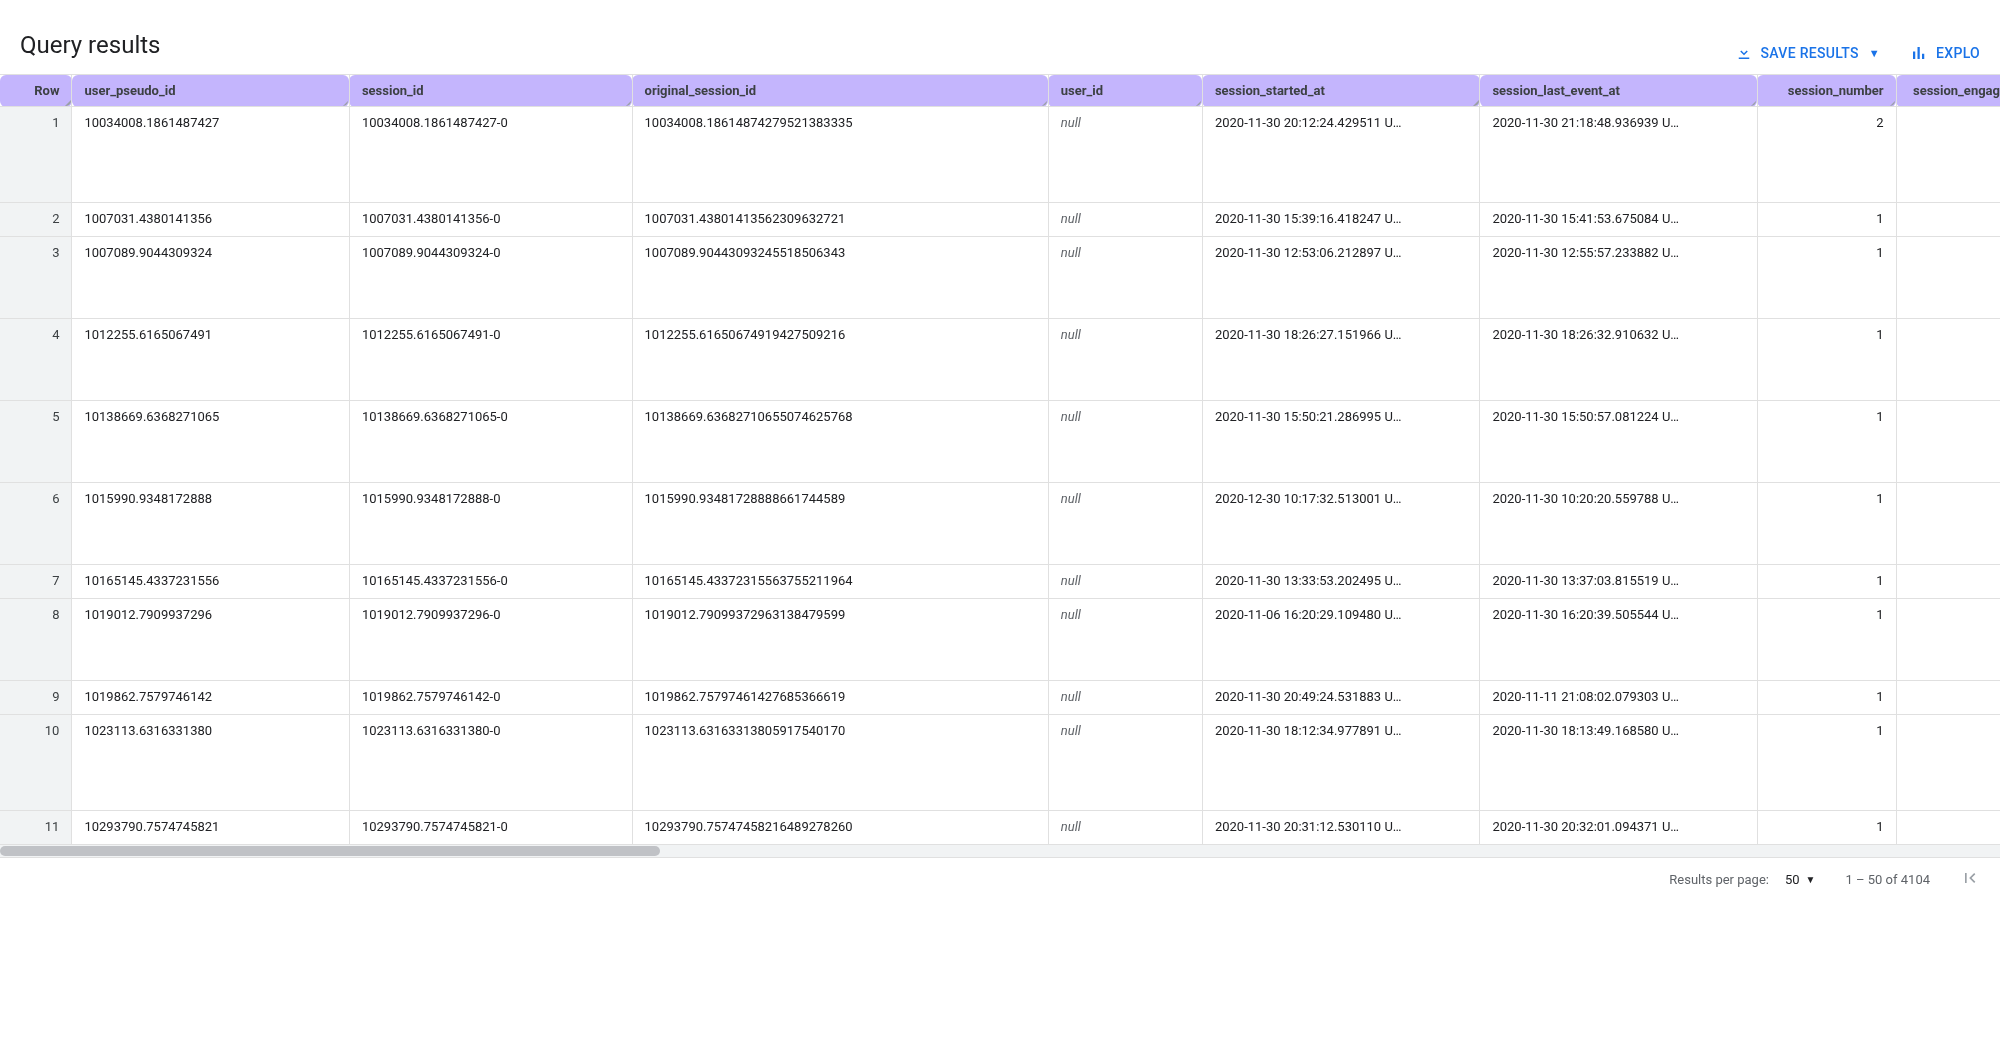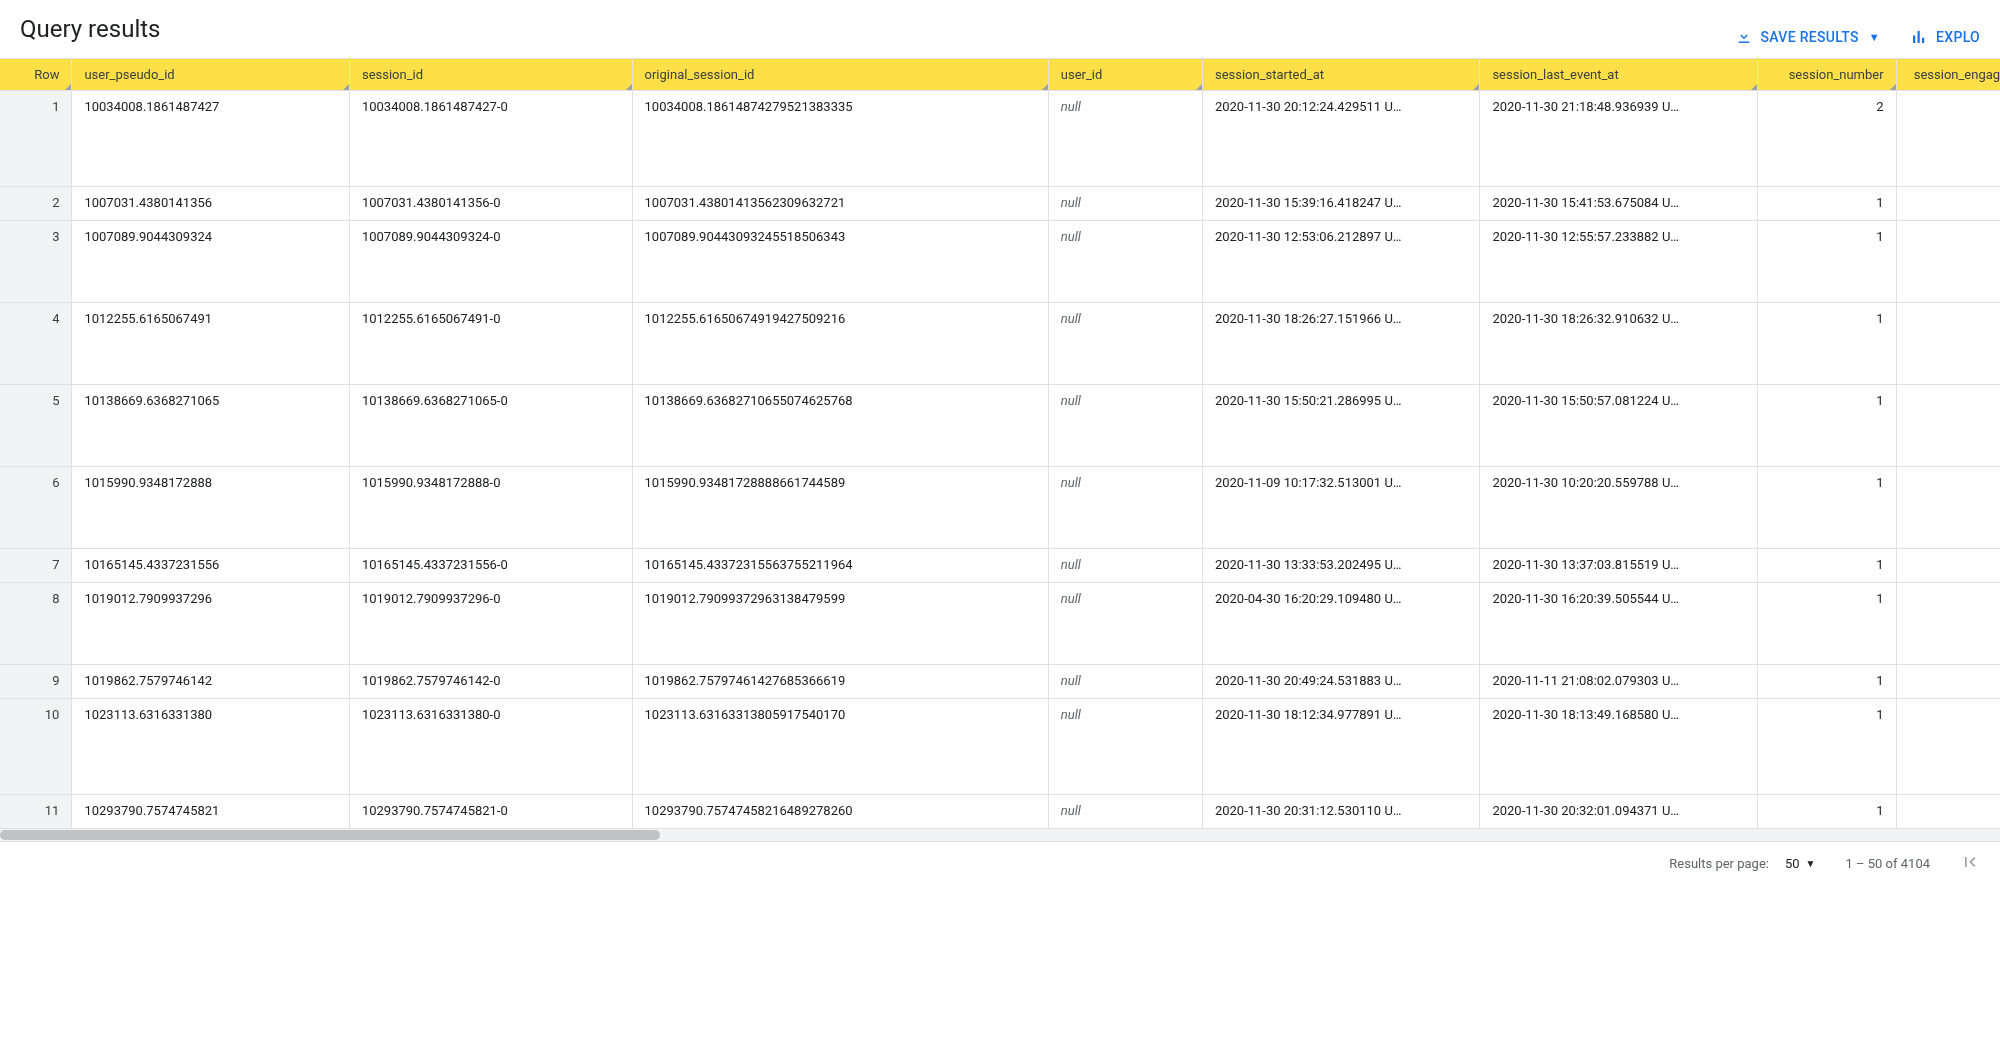--- a/index.html
+++ b/index.html
@@ -7,21 +7,21 @@
     margin: 0; padding: 0;
     font-family: "Google Sans", Roboto, "Helvetica Neue", Arial, sans-serif;
     font-size: 13px;
     color: #202124;
     background: #fff;
     width: 2000px;
   }
   .panel { width: 2000px; overflow: hidden; }
   .header {
     display: flex; align-items: center; justify-content: space-between;
-    padding: 12px 20px 12px 20px;
+    padding: 28px 20px 12px 20px;
     border-bottom: 1px solid #e0e0e0;
   }
   .title {
     font-size: 24px; font-weight: 400; color: #202124;
   }
   .header-actions { display: flex; gap: 30px; align-items: center; margin-top: 16px; }
   .action-btn {
     display: inline-flex; align-items: center; gap: 8px;
     color: #1a73e8; font-weight: 500; font-size: 14px;
     letter-spacing: .3px; cursor: pointer; text-transform: uppercase;
@@ -49,22 +49,22 @@
   .table-inner { min-width: 2020px; }
 
   table { border-collapse: collapse; width:100%; table-layout:fixed;}
   th, td {
     text-align: left; padding: 8px 12px; font-size: 13px;
     border-bottom: 1px solid #e0e0e0; border-right:1px solid #e0e0e0;
     vertical-align: top; background:#fff;
     overflow:hidden; white-space:nowrap; text-overflow:ellipsis;
   }
   th {
-    background: #fde047; color:#3c4043; font-weight:400;
-    position: relative; height:30px;
+    background: #c4b5fd; color:#3c4043; font-weight:700;
+    position: relative; height:30px;border-radius:6px;
   }
   th .resize {
     position:absolute; right:0; bottom:0;
     border-left:6px solid transparent; border-bottom:6px solid #9aa0a6;
   }
   .col-row   { width: 70px; text-align: right; }
   .col-upid  { width: 270px; }
   .col-sid   { width: 275px; }
   .col-osid  { width: 405px; }
   .col-uid   { width: 150px; }
@@ -202,21 +202,21 @@
               <td class="col-last">2020-11-30 15:50:57.081224 U…</td>
               <td class="col-num">1</td>
               <td class="col-eng">1</td>
             </tr>
             <tr class="h6">
               <td class="col-row">6</td>
               <td class="col-upid">1015990.9348172888</td>
               <td class="col-sid">1015990.9348172888-0</td>
               <td class="col-osid">1015990.93481728888661744589</td>
               <td class="col-uid"><span class="null">null</span></td>
-              <td class="col-start">2020-11-09 10:17:32.513001 U…</td>
+              <td class="col-start">2020-12-30 10:17:32.513001 U…</td>
               <td class="col-last">2020-11-30 10:20:20.559788 U…</td>
               <td class="col-num">1</td>
               <td class="col-eng">1</td>
             </tr>
             <tr class="h7">
               <td class="col-row">7</td>
               <td class="col-upid">10165145.4337231556</td>
               <td class="col-sid">10165145.4337231556-0</td>
               <td class="col-osid">10165145.43372315563755211964</td>
               <td class="col-uid"><span class="null">null</span></td>
@@ -224,21 +224,21 @@
               <td class="col-last">2020-11-30 13:37:03.815519 U…</td>
               <td class="col-num">1</td>
               <td class="col-eng">1</td>
             </tr>
             <tr class="h8">
               <td class="col-row">8</td>
               <td class="col-upid">1019012.7909937296</td>
               <td class="col-sid">1019012.7909937296-0</td>
               <td class="col-osid">1019012.79099372963138479599</td>
               <td class="col-uid"><span class="null">null</span></td>
-              <td class="col-start">2020-04-30 16:20:29.109480 U…</td>
+              <td class="col-start">2020-11-06 16:20:29.109480 U…</td>
               <td class="col-last">2020-11-30 16:20:39.505544 U…</td>
               <td class="col-num">1</td>
               <td class="col-eng">1</td>
             </tr>
             <tr class="h9">
               <td class="col-row">9</td>
               <td class="col-upid">1019862.7579746142</td>
               <td class="col-sid">1019862.7579746142-0</td>
               <td class="col-osid">1019862.75797461427685366619</td>
               <td class="col-uid"><span class="null">null</span></td>

